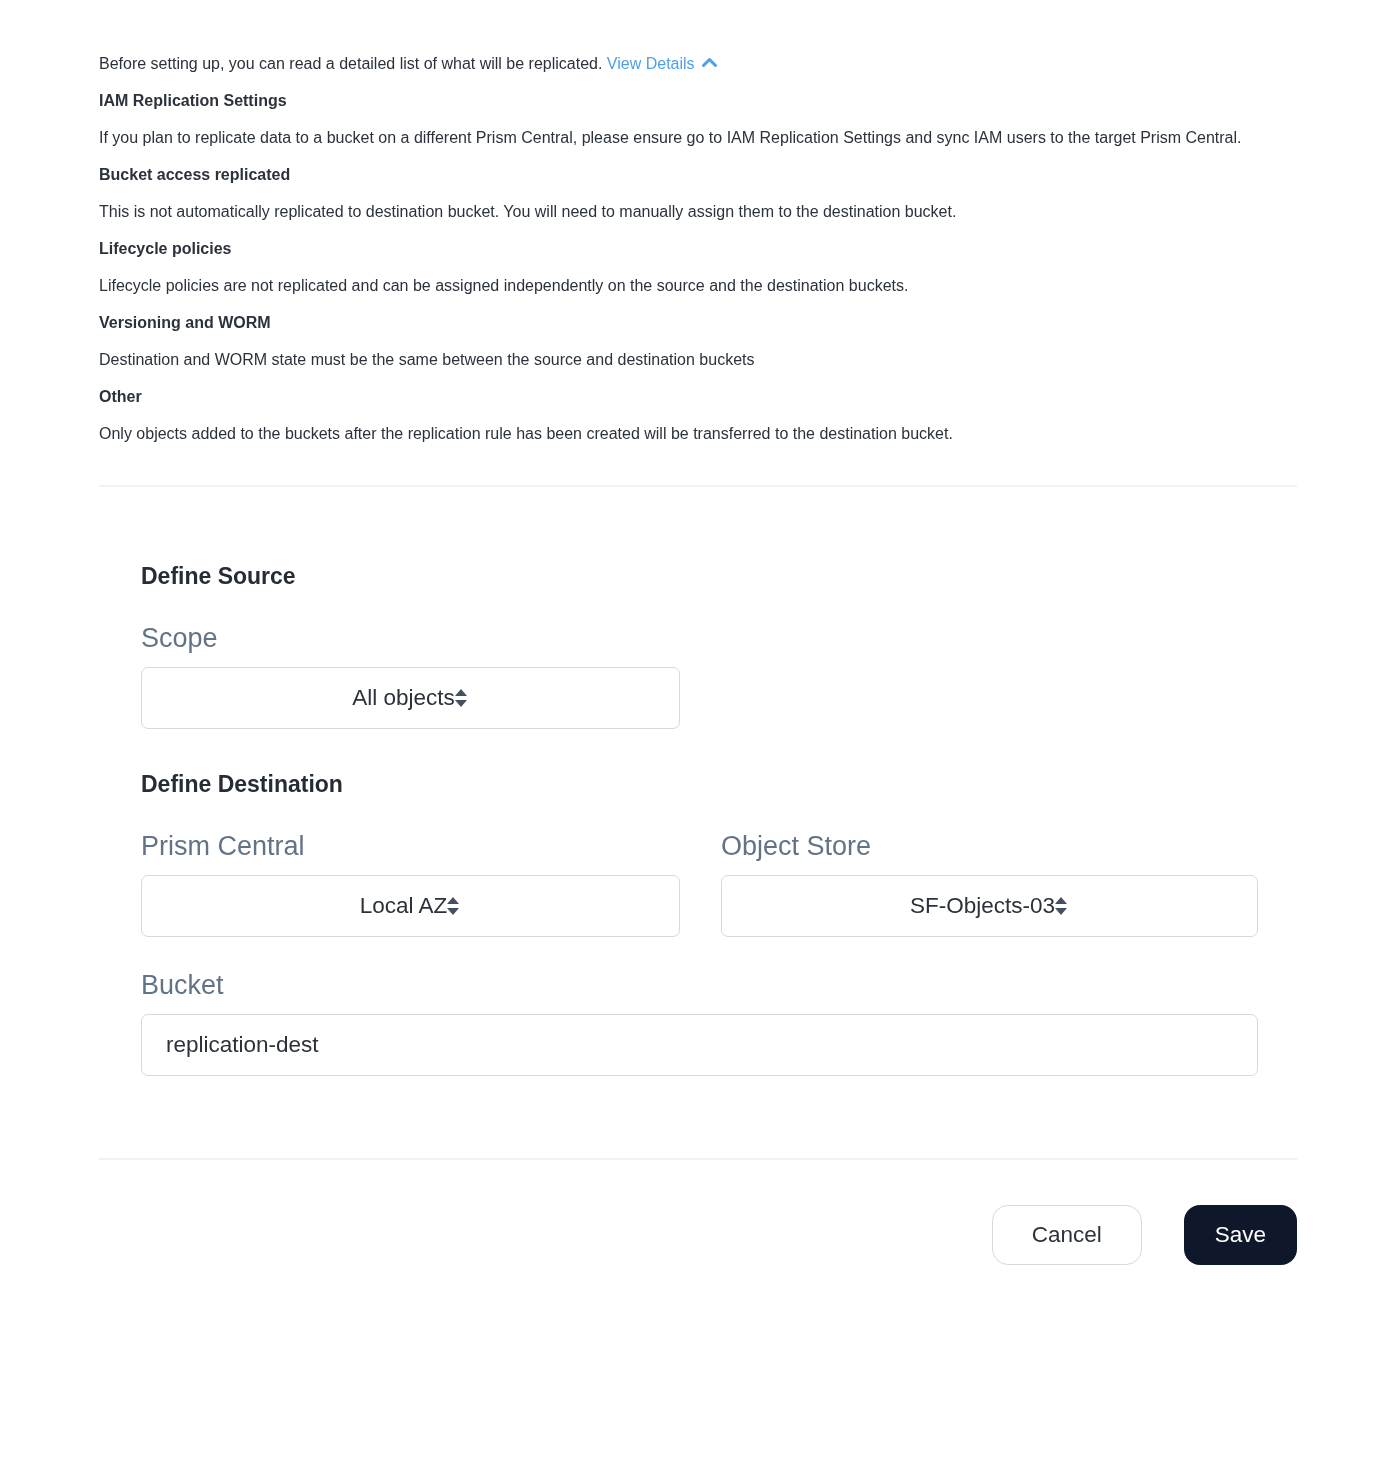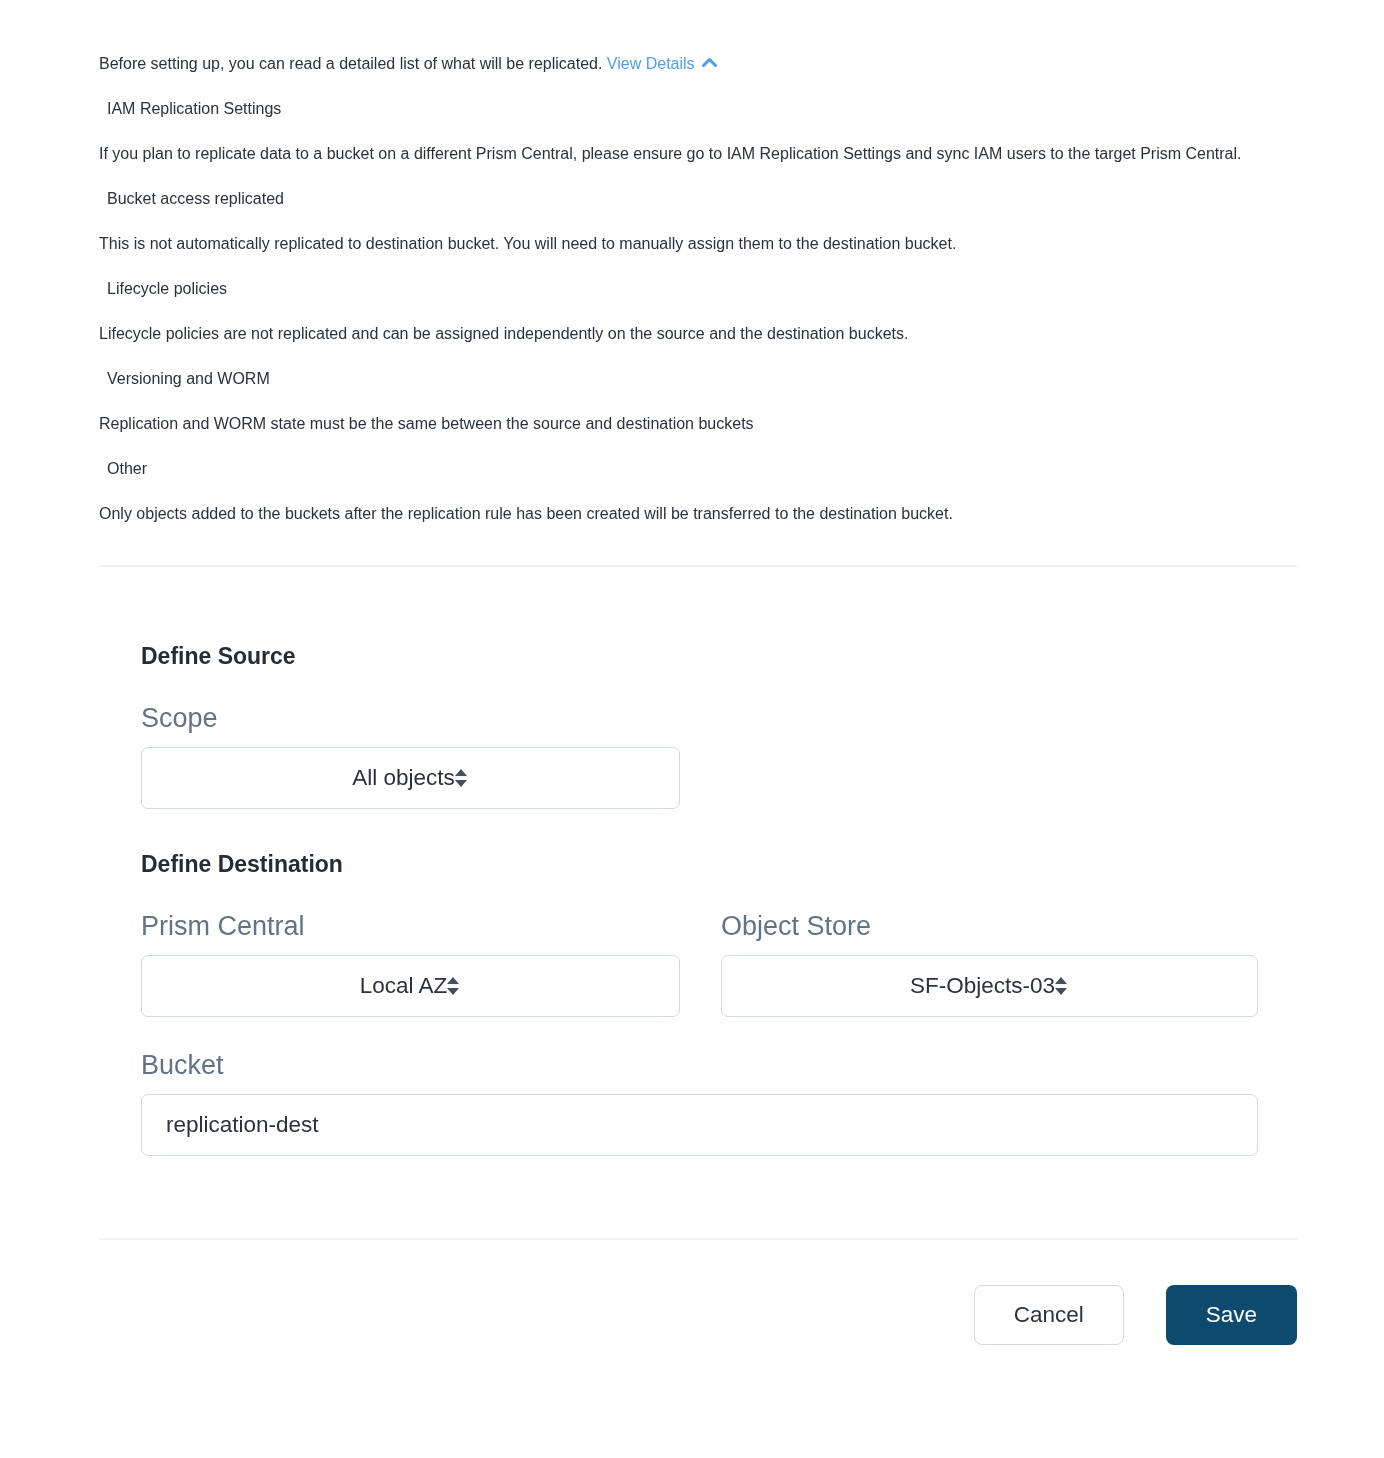--- a/index.html
+++ b/index.html
@@ -20,22 +20,22 @@
 
   
   .info {
     color: #2b323c;
     font-size: 16px;
     line-height: 37px;
   }
   .info p { margin: 0; }
   .info .intro { margin: 0; }
   .info .section-heading {
-    font-weight: 400;
-    margin: 8px;
+    font-weight: 700;
+    margin: 0;
   }
   .link {
     color: #4d9fea;
     text-decoration: none;
     cursor: pointer;
     white-space: nowrap;
   }
   .chevron-up-svg {
     vertical-align: 1px;
     margin-left: 6px;
@@ -130,35 +130,35 @@
     display: flex;
     justify-content: flex-end;
     align-items: center;
     gap: 42px;
     margin-top: 45px;
     padding-right: 0;
   }
   .btn {
     font-family: "Liberation Sans", sans-serif;
     font-size: 22.5px;
-    border-radius: 8px;
+    border-radius: 16px;
     cursor: pointer;
     height: 60px;
   }
   .btn-cancel {
     background: #ffffff;
     border: 1px solid #d5dae0;
     color: #2b323c;
     padding: 0 39px;
   }
   .btn-save {
-    background: #0c4a6e;
+    background: #0f172a;
     border: none;
     color: #ffffff;
-    padding: 0 40px;
+    padding: 0 31px;
   }
 </style>
 </head>
 <body>
 
 <div class="page">
 
   <div class="info">
     <p class="intro"><span>Before setting up, you can read a detailed list of what will be replicated. </span><a class="link"><span>View Details</span><svg class="chevron-up-svg" width="17" height="11" viewBox="0 0 17 11">
             <polyline points="2.5,8.5 8.5,2.5 14.5,8.5" fill="none" stroke="#4d9fea" stroke-width="3" stroke-linecap="round" stroke-linejoin="round"></polyline>
@@ -167,21 +167,21 @@
     <p class="section-heading">IAM Replication Settings</p>
     <p>If you plan to replicate data to a bucket on a different Prism Central, please ensure go to IAM Replication Settings and sync IAM users to the target Prism Central.</p>
 
     <p class="section-heading">Bucket access replicated</p>
     <p>This is not automatically replicated to destination bucket. You will need to manually assign them to the destination bucket.</p>
 
     <p class="section-heading">Lifecycle policies</p>
     <p>Lifecycle policies are not replicated and can be assigned independently on the source and the destination buckets.</p>
 
     <p class="section-heading">Versioning and WORM</p>
-    <p>Replication and WORM state must be the same between the source and destination buckets</p>
+    <p>Destination and WORM state must be the same between the source and destination buckets</p>
 
     <p class="section-heading">Other</p>
     <p>Only objects added to the buckets after the replication rule has been created will be transferred to the destination bucket.</p>
   </div>
 
   <hr class="divider divider-top">
 
   <div class="form-inset">
 
     <h3 class="section-title title-source">Define Source</h3>

